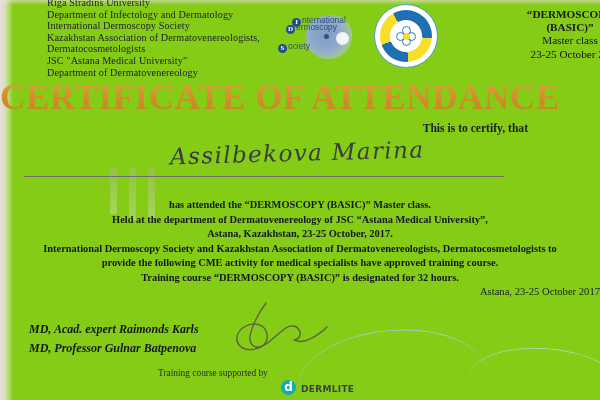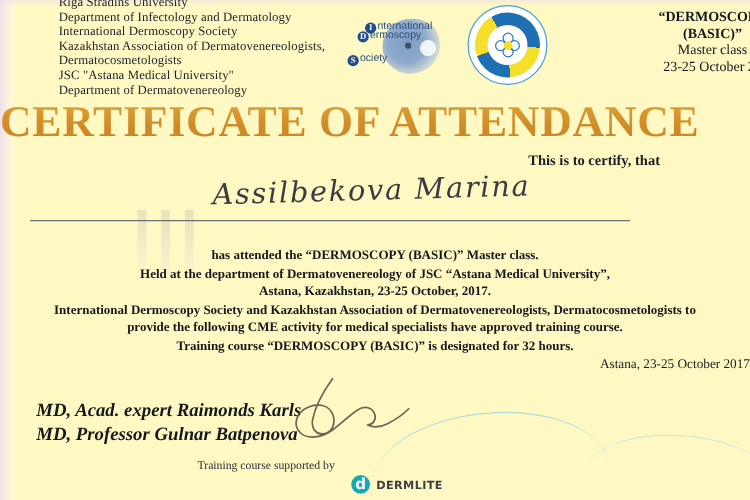--- a/index.html
+++ b/index.html
@@ -6,21 +6,21 @@
   html, body {
     margin: 0;
     padding: 0;
     background: #ffffff;
   }
   #page {
     position: relative;
     width: 600px;
     height: 400px;
     overflow: hidden;
-    background: #fef9c3;
+    background: #84cc16;
     font-family: "Liberation Serif", "DejaVu Serif", serif;
     color: #1a1a1a;
   }
 
   
   .scan-edge-left {
     position: absolute;
     left: 0; top: 0;
     width: 13px; height: 400px;
     background: linear-gradient(90deg,
@@ -315,21 +315,21 @@
     width: 600px;
     text-align: right;
     font-size: 10.6px;
     color: #1a1d22;
   }
 
   
   .sig-block {
     position: absolute;
     left: 29px; top: 320px;
-    font-size: 15px;
+    font-size: 12px;
     line-height: 19px;
     font-weight: bold;
     font-style: italic;
     color: #15181e;
     white-space: nowrap;
   }
   .signature {
     position: absolute;
     left: 228px; top: 300px;
     width: 105px; height: 55px;

